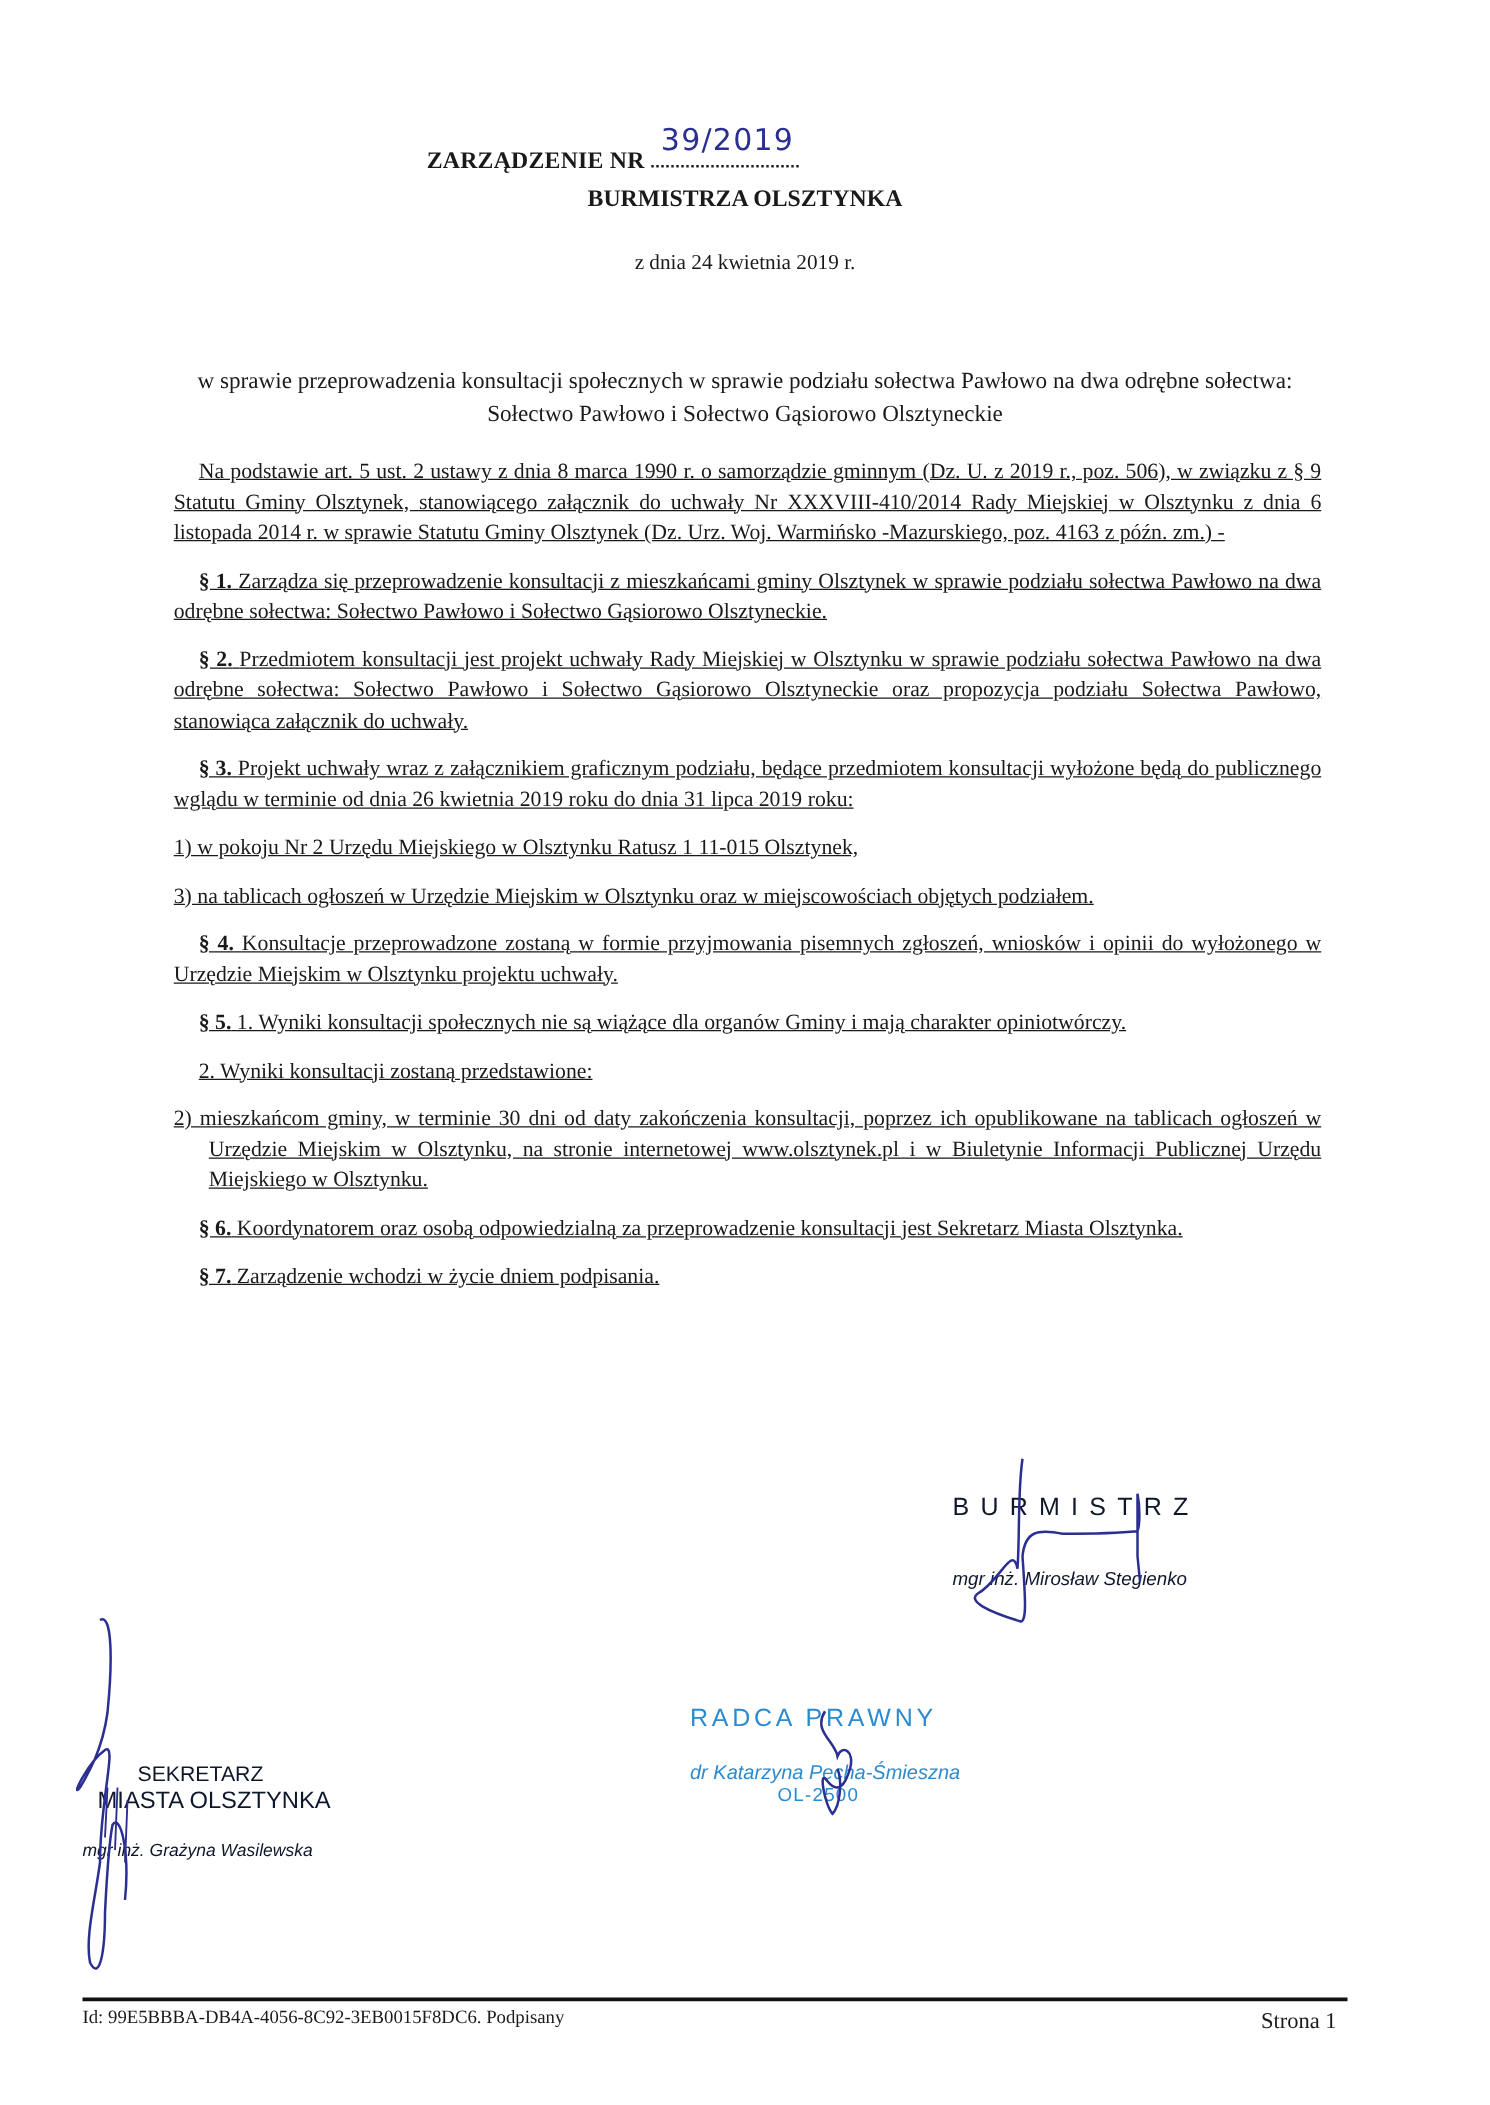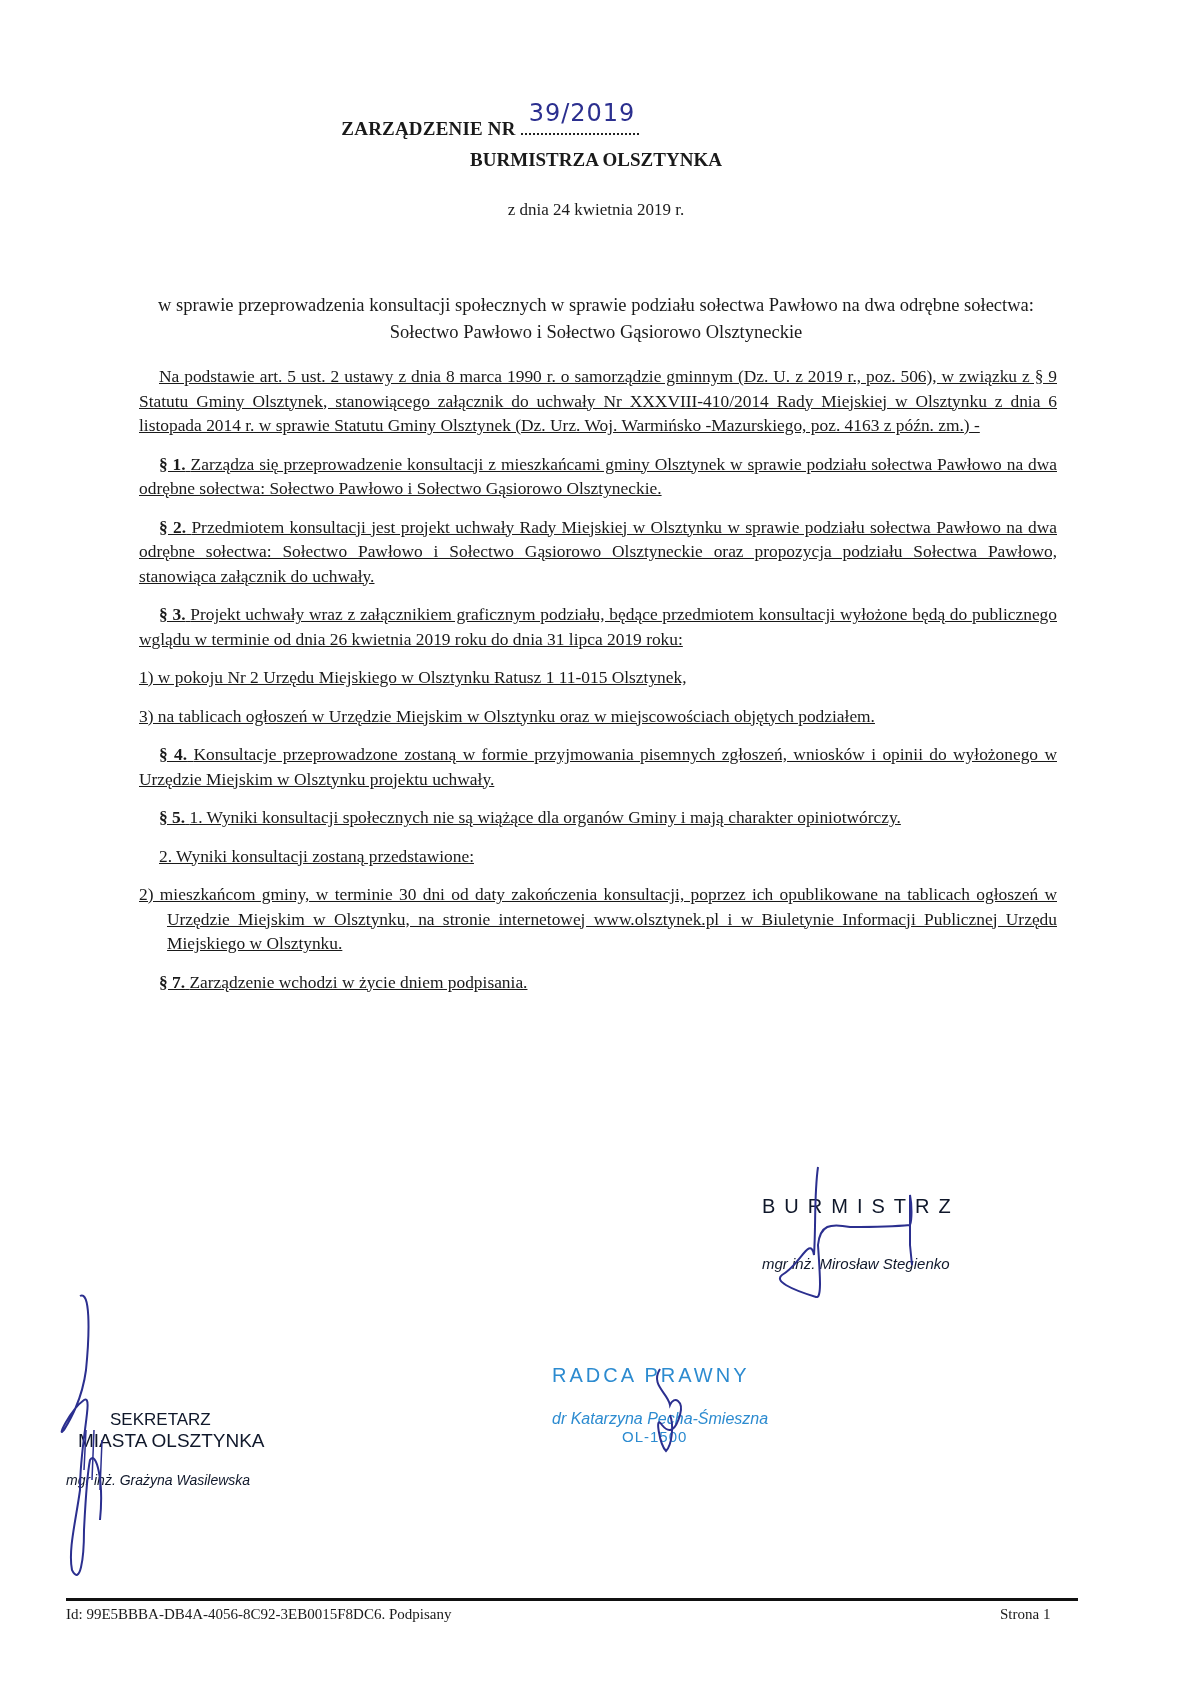--- a/index.html
+++ b/index.html
@@ -16,21 +16,21 @@
   .body p { margin: 14px; text-decoration: underline; }
   .indent { text-indent: 20px; }
   .center-bold { text-align: center; font-weight: bold; font-size: 18.5px; }
   .list-item { padding-left: 28px; text-indent: -28px; }
   .b { font-weight: bold; }
   .stamp-pink { color: #0f172a; font-family: Liberation Sans, sans-serif; }
   .stamp-blue { color: #2c8bd0; font-family: "Liberation Sans", "DejaVu Sans", sans-serif; }
   .sig { position: absolute; }
   .footer-line { left: 66px; width: 1012px; top: 1598px; height: 3px; background: #111; }
   .footer-left { left: 66px; top: 1606px; font-size: 15px; }
-  .footer-right { left: 1000px; width: 78px; top: 1606px; text-align: left; font-size: 15px; }
+  .footer-right { left: 1000px; width: 78px; top: 1606px; text-align: center; font-size: 18px; }
 </style>
 </head>
 <body>
 
 <div class="abs title1">
   <span>ZARZĄDZENIE NR</span>
   <span class="nrdots">
     <span class="handnum">39/2019</span>
   </span>
 </div>
@@ -64,36 +64,40 @@
     <span>Konsultacje przeprowadzone zostaną w formie przyjmowania pisemnych zgłoszeń, wniosków i opinii do wyłożonego w Urzędzie Miejskim w Olsztynku projektu uchwały.</span>
   </p>
 
   <p class="indent" style="margin-top:10px;">
     <span class="b">§ 5.</span>
     <span>1. Wyniki konsultacji społecznych nie są wiążące dla organów Gminy i mają charakter opiniotwórczy.</span>
   </p>
   <p class="indent" style="margin-top:10px;">2. Wyniki konsultacji zostaną przedstawione:</p>
   <p class="list-item" style="margin-top:10px;">2) mieszkańcom gminy, w terminie 30 dni od daty zakończenia konsultacji, poprzez ich opublikowane na tablicach ogłoszeń w Urzędzie Miejskim w Olsztynku, na stronie internetowej www.olsztynek.pl i w Biuletynie Informacji Publicznej Urzędu Miejskiego w Olsztynku.</p>
 
+  <p class="indent" style="margin-top:12px;">
+    <span class="b">§ 6.</span>
+    <span>Koordynatorem oraz osobą odpowiedzialną za przeprowadzenie konsultacji jest Sekretarz Miasta Olsztynka.</span>
+  </p>
 
   <p class="indent" style="margin-top:12px;">
     <span class="b">§ 7.</span>
     <span>Zarządzenie wchodzi w życie dniem podpisania.</span>
   </p>
 </div>
 
 <div class="abs stamp-pink" style="left:762px; top:1195px; font-size:20px; letter-spacing:9px;">BURMISTRZ</div>
 <div class="abs stamp-pink" style="left:762px; top:1255px; font-size:15px; font-style:italic;">mgr inż. Mirosław Stegienko</div>
 <svg class="sig" style="left:760px; top:1165px;" width="180" height="140">
   <path d="M58 2 C54 30 56 60 54 90 C50 70 40 100 22 110 C14 116 30 124 56 132 C62 134 60 110 58 80 C60 60 70 58 90 62 C110 62 130 62 150 60 C152 55 152 40 150 30 L150 80 L152 100" fill="none" stroke="#2b2f8f" stroke-width="2"></path>
 </svg>
 
 <div class="abs stamp-blue" style="left:552px; top:1364px; font-size:20px; letter-spacing:3px;">RADCA PRAWNY</div>
 <div class="abs stamp-blue" style="left:552px; top:1410px; font-size:16px; font-style:italic;">dr Katarzyna Pecha-Śmieszna</div>
-<div class="abs stamp-blue" style="left:622px; top:1428px; font-size:15px; letter-spacing:1px;">OL-1500</div>
+<div class="abs stamp-blue" style="left:622px; top:1428px; font-size:15px; letter-spacing:1px;">OL-2500</div>
 <svg class="sig" style="left:640px; top:1365px;" width="60" height="90">
   <path d="M20 4 C10 20 28 28 30 40 C34 30 44 36 40 50 C36 64 30 70 22 60 C14 48 20 80 26 86 C32 80 34 60 30 50" fill="none" stroke="#2b2f8f" stroke-width="2"></path>
 </svg>
 
 <div class="abs stamp-pink" style="left:110px; top:1410px; font-size:17px;">SEKRETARZ</div>
 <div class="abs stamp-pink" style="left:78px; top:1430px; font-size:19px;">MIASTA OLSZTYNKA</div>
 <div class="abs stamp-pink" style="left:66px; top:1472px; font-size:14px; font-style:italic;">mgr inż. Grażyna Wasilewska</div>
 <svg class="sig" style="left:50px; top:1290px;" width="100" height="300">
   <path d="M30 6 C40 0 40 40 36 80 C32 110 20 130 14 140 C6 150 20 120 34 110 C44 104 30 150 30 200 C26 230 18 260 22 280 C30 296 34 270 34 240 C36 200 38 180 40 170 C46 160 54 190 50 230" fill="none" stroke="#2b2f8f" stroke-width="2"></path>
   <path d="M36 140 L34 180 M44 140 L42 190 M52 150 L50 200" fill="none" stroke="#2b2f8f" stroke-width="1.5"></path>

